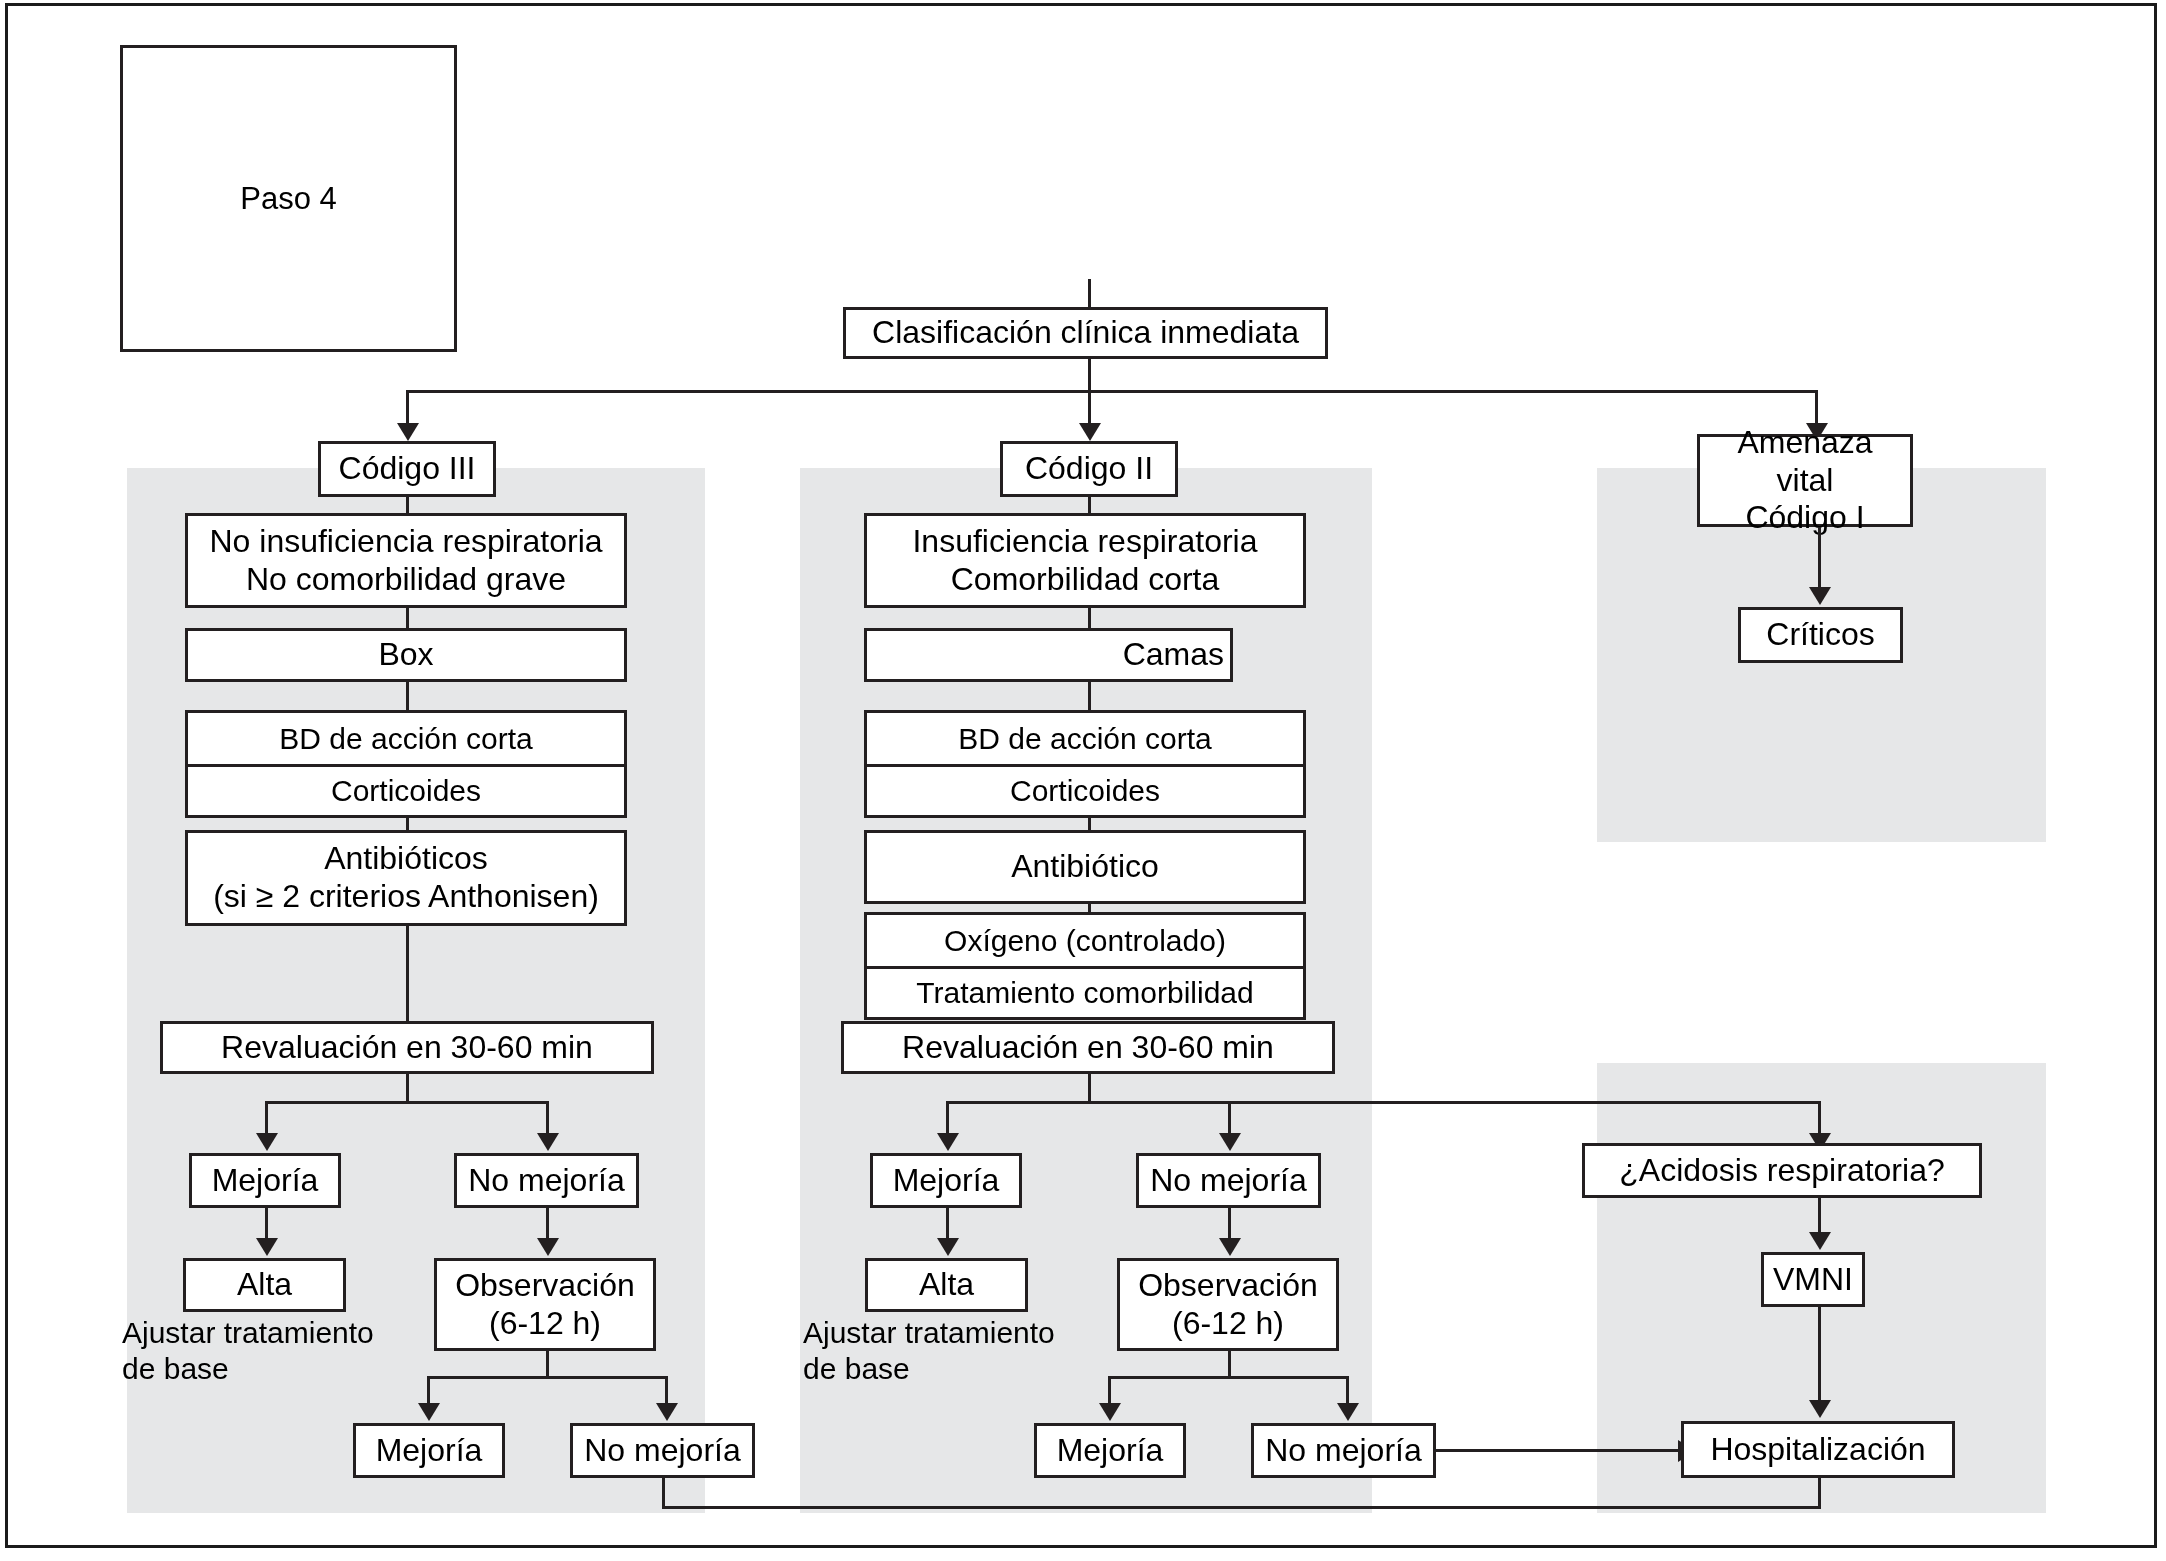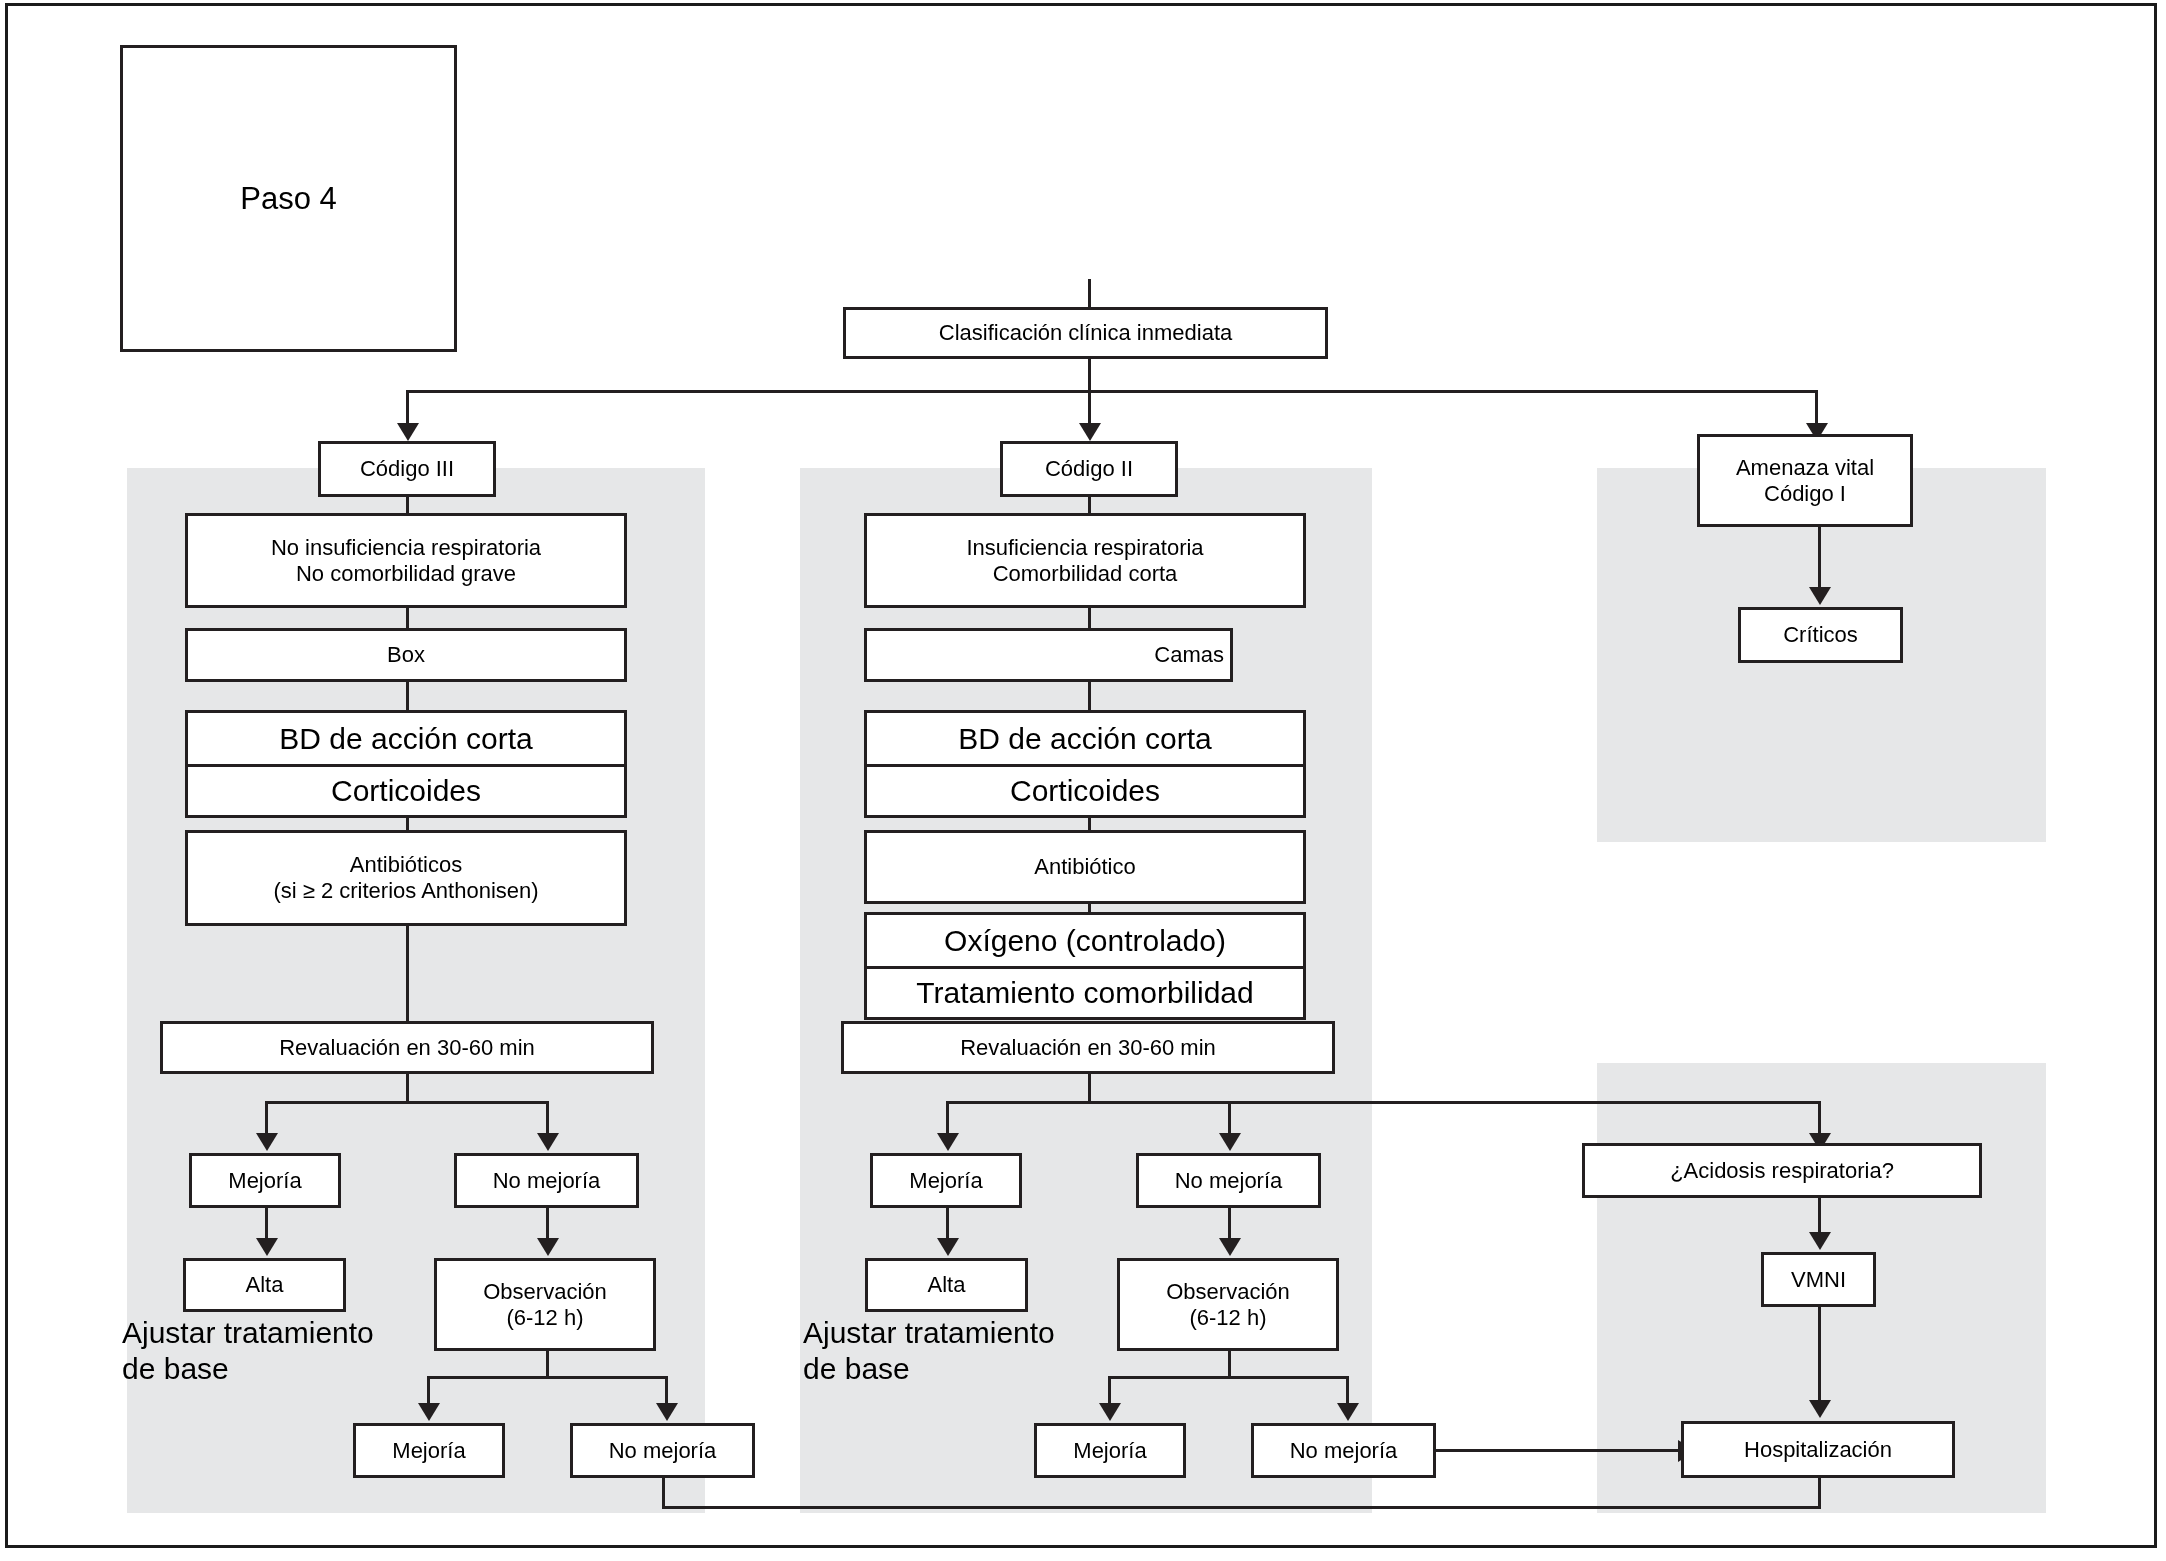--- a/index.html
+++ b/index.html
@@ -25,21 +25,21 @@
     position:absolute;
     border:3px solid #231f20;
     background:#ffffff;
     box-sizing:border-box;
     display:flex;
     align-items:center;
     justify-content:center;
     text-align:center;
     color:#000000;
     line-height:1.18;
-    font-size:22px;
+    font-size:32px;
     padding:2px 6px;
   }
   .node.lg{font-size:31px;}
   .plain-label{
     position:absolute;
     text-align:left;
     color:#000;
     font-size:30px;
     line-height:1.2;
     background:transparent;
@@ -295,21 +295,21 @@
   <div class="arrow-down" style="left:1809px;top:587px;"></div>
   <div class="node" style="left:1738px;top:607px;width:165px;height:56px;">
     <span>Críticos</span>
   </div>
 
   <div class="node" style="left:1582px;top:1143px;width:400px;height:55px;">
     <span>¿Acidosis respiratoria?</span>
   </div>
   <div class="ln v" style="left:1818px;top:1198px;height:45px;"></div>
   <div class="arrow-down" style="left:1809px;top:1232px;"></div>
-  <div class="node" style="left:1761px;top:1252px;width:115px;height:55px;">
+  <div class="node" style="left:1761px;top:1252px;width:104px;height:55px;">
     <span>VMNI</span>
   </div>
   <div class="ln v" style="left:1818px;top:1307px;height:104px;"></div>
   <div class="arrow-down" style="left:1809px;top:1400px;"></div>
   <div class="node" style="left:1681px;top:1421px;width:274px;height:57px;">
     <span>Hospitalización</span>
   </div>
 
 </div>
 

